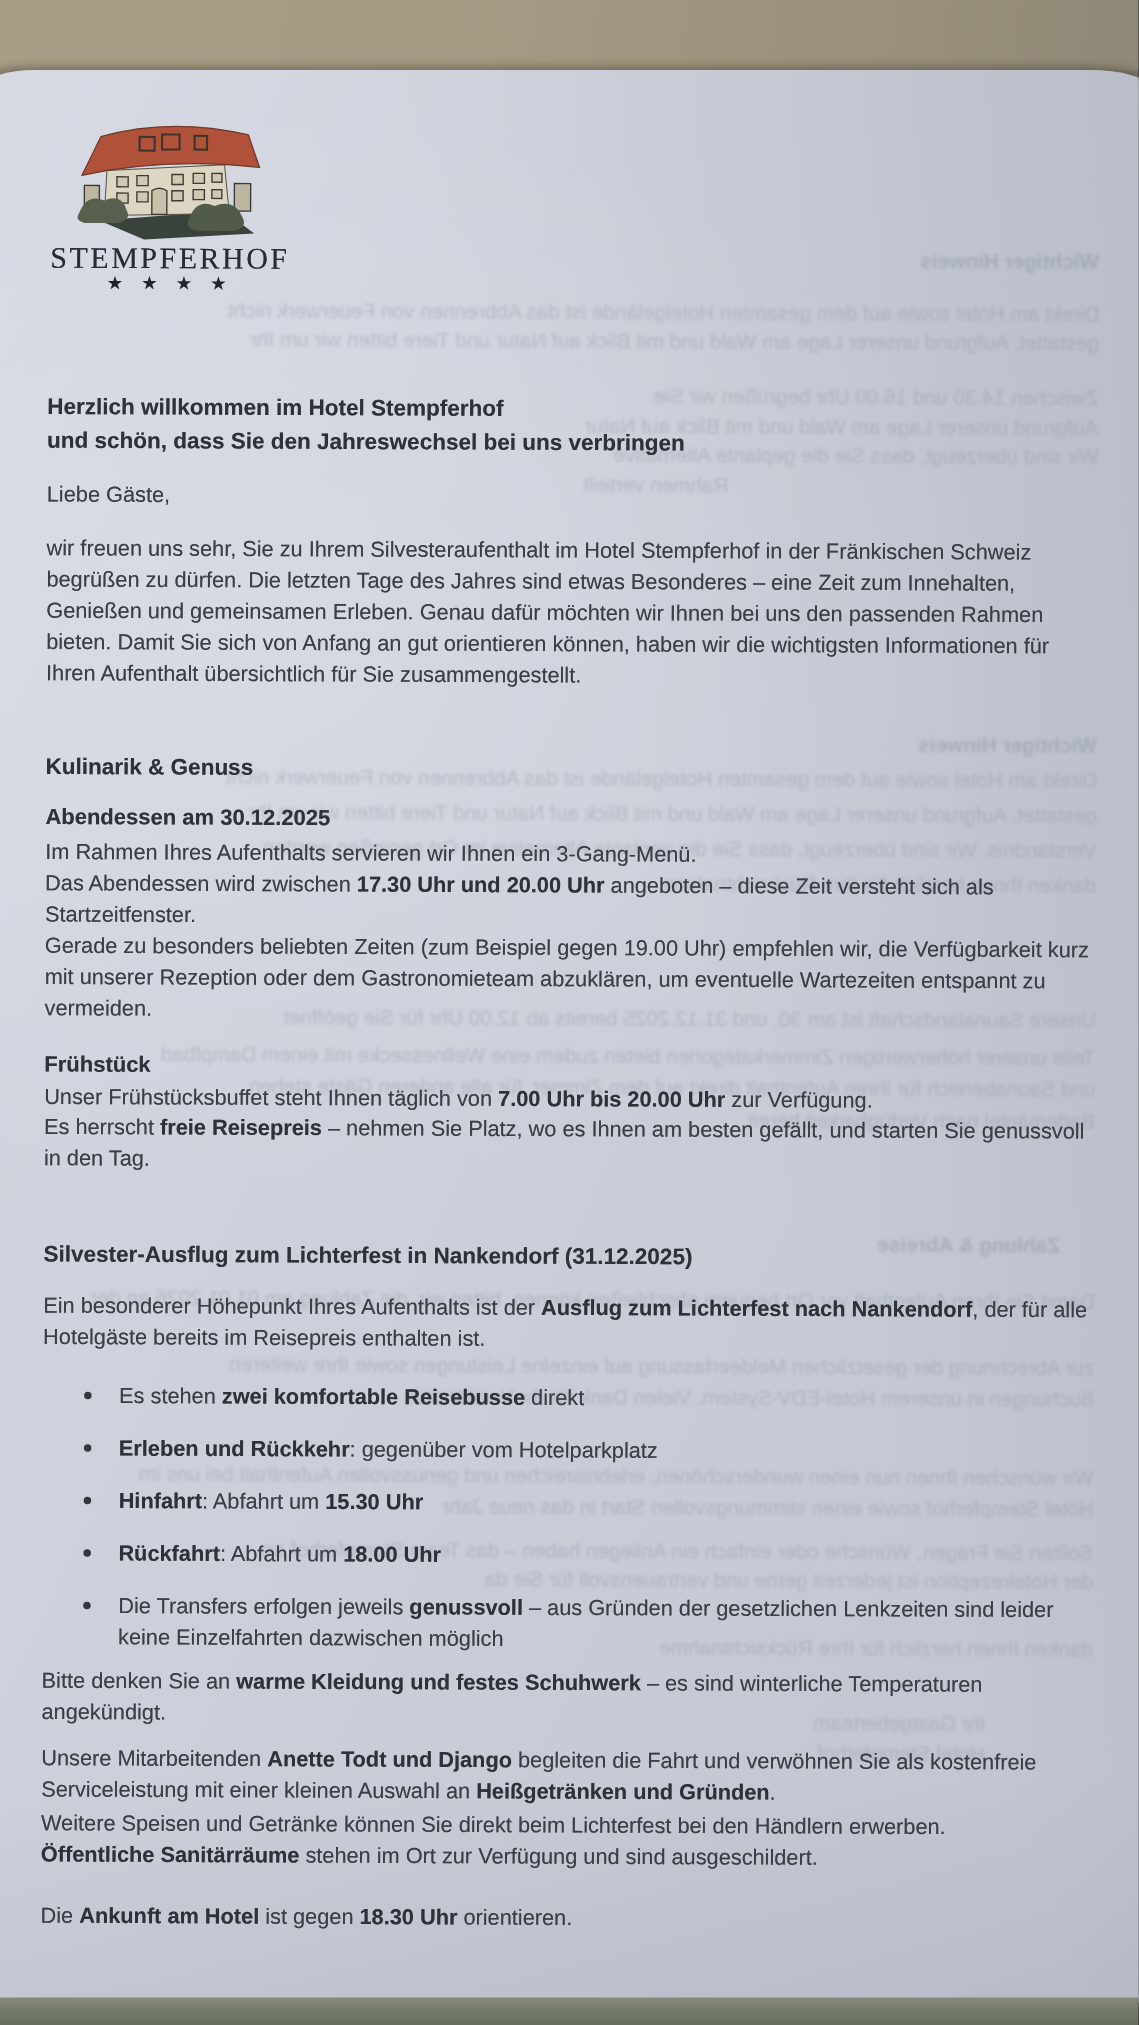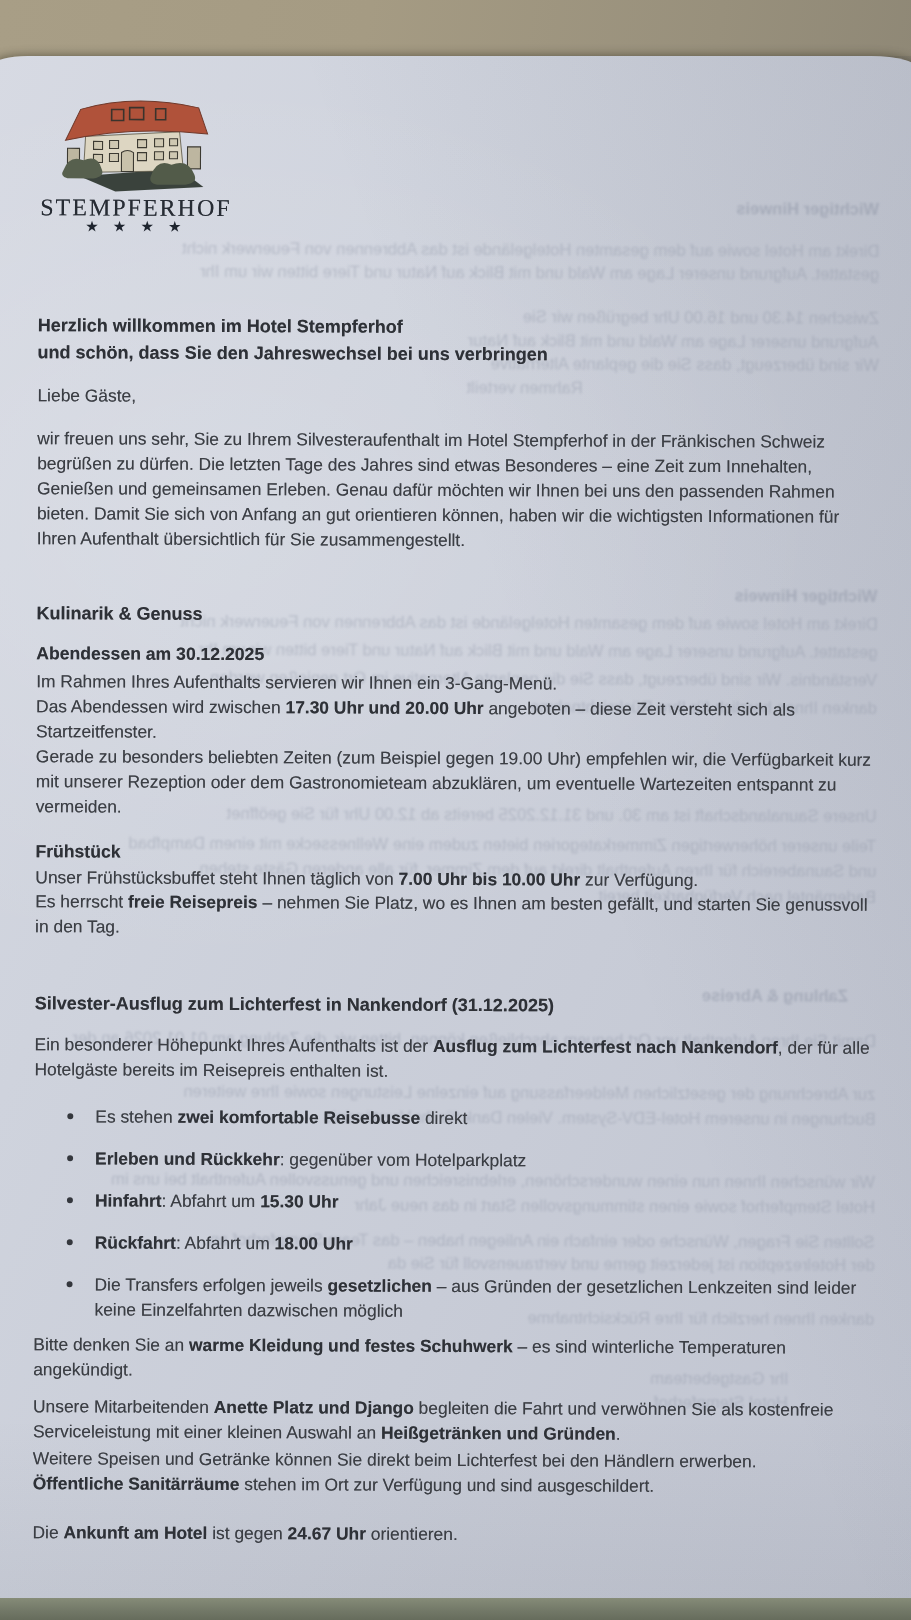--- a/index.html
+++ b/index.html
@@ -108,33 +108,33 @@
     <div class="p h" style="top:342px">und schön, dass Sie den Jahreswechsel bei uns verbringen</div>
     <div class="p" style="top:385px">Liebe Gäste,</div>
     <div class="p" style="top:428px">wir freuen uns sehr, Sie zu Ihrem Silvesteraufenthalt im Hotel Stempferhof in der Fränkischen Schweiz begrüßen zu dürfen. Die letzten Tage des Jahres sind etwas Besonderes – eine Zeit zum Innehalten, Genießen und gemeinsamen Erleben. Genau dafür möchten wir Ihnen bei uns den passenden Rahmen bieten. Damit Sie sich von Anfang an gut orientieren können, haben wir die wichtigsten Informationen für Ihren Aufenthalt übersichtlich für Sie zusammengestellt.</div>
 
     <div class="p h" style="top:603px">Kulinarik &amp; Genuss</div>
     <div class="p h" style="top:643px;font-size:17.6px">Abendessen am 30.12.2025</div>
     <div class="p" style="top:671px">Im Rahmen Ihres Aufenthalts servieren wir Ihnen ein 3-Gang-Menü.</div>
     <div class="p" style="top:696px"><span>Das Abendessen wird zwischen </span><span class="b">17.30 Uhr und 20.00 Uhr</span><span> angeboten – diese Zeit versteht sich als Startzeitfenster.</span></div>
     <div class="p" style="top:746px">Gerade zu besonders beliebten Zeiten (zum Beispiel gegen 19.00 Uhr) empfehlen wir, die Verfügbarkeit kurz mit unserer Rezeption oder dem Gastronomieteam abzuklären, um eventuelle Wartezeiten entspannt zu vermeiden.</div>
     <div class="p h" style="top:841px;font-size:17.6px">Frühstück</div>
-    <div class="p" style="top:867px"><span>Unser Frühstücksbuffet steht Ihnen täglich von </span><span class="b">7.00 Uhr bis 10.00 Uhr</span><span> zur Verfügung.</span></div>
+    <div class="p" style="top:867px"><span>Unser Frühstücksbuffet steht Ihnen täglich von </span><span class="b">7.00 Uhr bis 20.00 Uhr</span><span> zur Verfügung.</span></div>
     <div class="p" style="top:891px"><span>Es herrscht </span><span class="b">freie Reisepreis</span><span> – nehmen Sie Platz, wo es Ihnen am besten gefällt, und starten Sie genussvoll in den Tag.</span></div>
 
     <div class="p h" style="top:993px">Silvester-Ausflug zum Lichterfest in Nankendorf (31.12.2025)</div>
     <div class="p" style="top:1034px"><span>Ein besonderer Höhepunkt Ihres Aufenthalts ist der </span><span class="b">Ausflug zum Lichterfest nach Nankendorf</span><span>, der für alle Hotelgäste bereits im Reisepreis enthalten ist.</span></div>
 
     <div class="p" style="top:1106px">
       <div class="bl"><span class="dot"></span><span><span>Es stehen </span><span class="b">zwei komfortable Reisebusse</span><span> direkt</span></span></div>
       <div class="bl"><span class="dot"></span><span><span class="b">Erleben und Rückkehr</span><span>: gegenüber vom Hotelparkplatz</span></span></div>
       <div class="bl"><span class="dot"></span><span><span class="b">Hinfahrt</span><span>: Abfahrt um </span><span class="b">15.30 Uhr</span></span></div>
       <div class="bl"><span class="dot"></span><span><span class="b">Rückfahrt</span><span>: Abfahrt um </span><span class="b">18.00 Uhr</span></span></div>
-      <div class="bl"><span class="dot"></span><span><span>Die Transfers erfolgen jeweils </span><span class="b">gesetzlichen</span><span> – aus Gründen der gesetzlichen Lenkzeiten sind leider keine Einzelfahrten dazwischen möglich</span></span></div>
+      <div class="bl"><span class="dot"></span><span><span>Die Transfers erfolgen jeweils </span><span class="b">genussvoll</span><span> – aus Gründen der gesetzlichen Lenkzeiten sind leider keine Einzelfahrten dazwischen möglich</span></span></div>
     </div>
 
     <div class="p" style="top:1334px"><span>Bitte denken Sie an </span><span class="b">warme Kleidung und festes Schuhwerk</span><span> – es sind winterliche Temperaturen angekündigt.</span></div>
-    <div class="p" style="top:1396px"><span>Unsere Mitarbeitenden </span><span class="b">Anette Platz und Django</span><span> begleiten die Fahrt und verwöhnen Sie als kostenfreie Serviceleistung mit einer kleinen Auswahl an </span><span class="b">Heißgetränken und Gründen</span><span>.</span></div>
+    <div class="p" style="top:1396px"><span>Unsere Mitarbeitenden </span><span class="b">Anette Todt und Django</span><span> begleiten die Fahrt und verwöhnen Sie als kostenfreie Serviceleistung mit einer kleinen Auswahl an </span><span class="b">Heißgetränken und Gründen</span><span>.</span></div>
     <div class="p" style="top:1448px">Weitere Speisen und Getränke können Sie direkt beim Lichterfest bei den Händlern erwerben.</div>
     <div class="p" style="top:1473px"><span class="b">Öffentliche Sanitärräume</span><span> stehen im Ort zur Verfügung und sind ausgeschildert.</span></div>
-    <div class="p" style="top:1522px"><span>Die </span><span class="b">Ankunft am Hotel</span><span> ist gegen </span><span class="b">24.67 Uhr</span><span> orientieren.</span></div>
+    <div class="p" style="top:1522px"><span>Die </span><span class="b">Ankunft am Hotel</span><span> ist gegen </span><span class="b">18.30 Uhr</span><span> orientieren.</span></div>
   </div>
 </div>
 
 </body></html>

